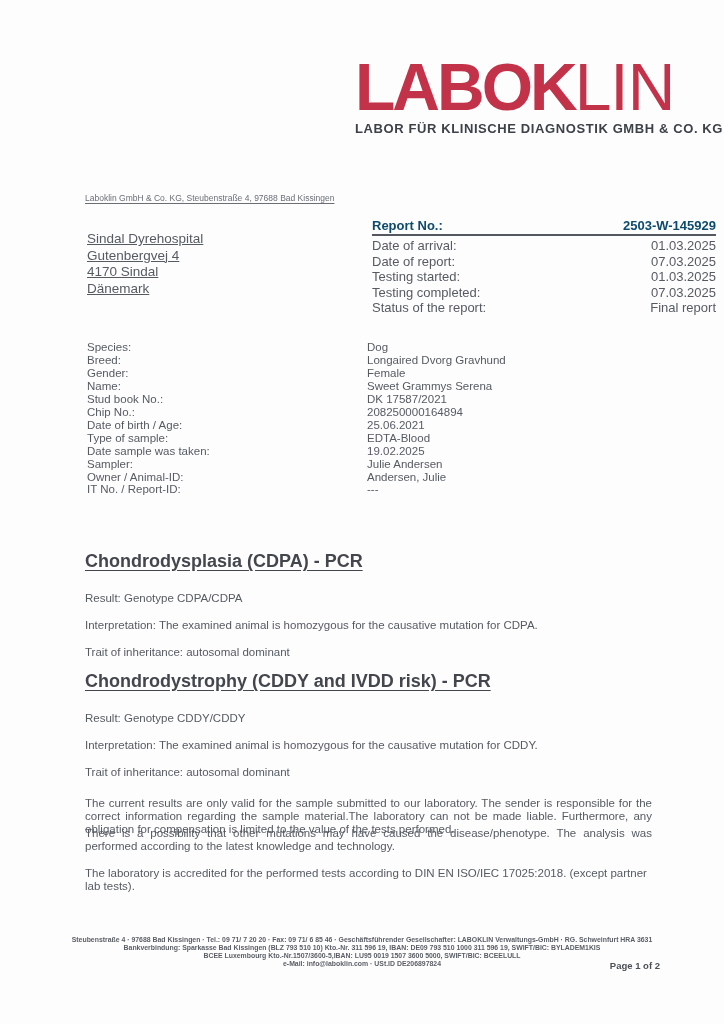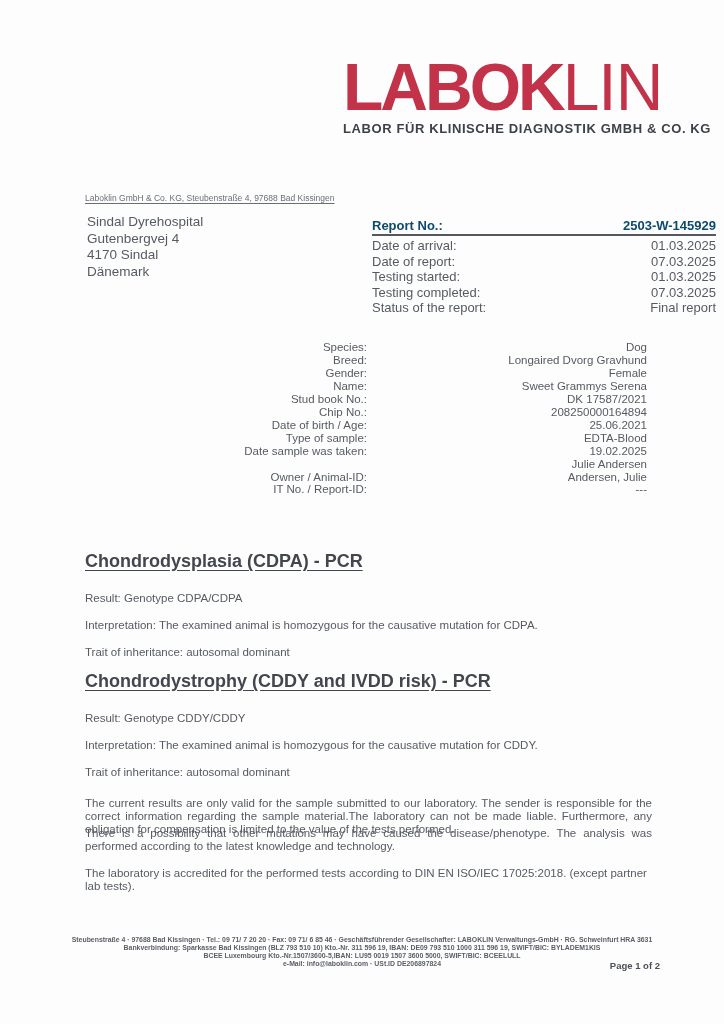--- a/index.html
+++ b/index.html
@@ -7,45 +7,45 @@
     position:relative;
     width:724px;height:1024px;
     margin:0 auto;
     background:#fdfdfe;
     font-family:"Liberation Sans","DejaVu Sans",sans-serif;
     color:#585d64;
     overflow:hidden;
     box-shadow:0 0 6px rgba(0,0,0,.15);
   }
   
-  .logo-block{position:absolute;top:56px;left:343px;right:8px;}
+  .logo-block{position:absolute;top:56px;left:355px;right:8px;}
   .brand{white-space:nowrap;color:#c23349;line-height:62px;height:62px;}
   .brand-bold{font-size:66px;font-weight:800;letter-spacing:-3px;}
   .brand-light{font-size:66px;font-weight:400;letter-spacing:-1px;}
   .brand-sub{margin-top:3px;font-size:13px;font-weight:bold;color:#3d4248;letter-spacing:.6px;white-space:nowrap;}
   
   .sender-line{
     position:absolute;top:193px;left:85px;
     font-size:8.5px;color:#6a6e75;
     text-decoration:underline;text-underline-offset:2px;white-space:nowrap;
   }
   
-  .recipient{position:absolute;top:214px;left:87px;font-size:13.5px;line-height:16.6px;color:#565b62;}
+  .recipient{position:absolute;top:231px;left:87px;font-size:13.5px;line-height:16.6px;color:#565b62;text-decoration:underline;}
   
   .report-info{position:absolute;top:218px;left:372px;width:344px;font-size:13px;}
   .ri-header{
     display:flex;justify-content:space-between;
     font-weight:bold;color:#0c4a6e;
     border-bottom:2px solid #55585e;
     padding-bottom:1px;margin-bottom:2px;line-height:15px;
   }
   .ri-row{display:flex;justify-content:space-between;line-height:15.6px;color:#565b62;}
   
   .sample-info{position:absolute;top:341px;left:87px;width:560px;font-size:11.5px;line-height:12.95px;color:#565b62;}
-  .s-row{display:flex;text-align:right;}
+  .s-row{display:flex;}
   .s-label{width:280px;flex:0 0 280px;}
   .s-value{flex:1;}
   
   .test{position:absolute;left:85px;width:567px;font-size:11.5px;line-height:13.4px;color:#565b62;}
   .test-1{top:528px;}
   .test-2{top:648px;}
   .test-heading{
     font-size:18px;font-weight:bold;color:#43474d;line-height:14px;
     text-decoration:underline;text-underline-offset:3px;margin-top:26px;
   }
@@ -139,20 +139,21 @@
     </div>
     <div class="s-row">
       <span class="s-label">Type of sample:</span>
       <span class="s-value">EDTA-Blood</span>
     </div>
     <div class="s-row">
       <span class="s-label">Date sample was taken:</span>
       <span class="s-value">19.02.2025</span>
     </div>
     <div class="s-row">
+      <span class="s-label">Sampler:</span>
       <span class="s-value">Julie Andersen</span>
     </div>
     <div class="s-row">
       <span class="s-label">Owner / Animal-ID:</span>
       <span class="s-value">Andersen, Julie</span>
     </div>
     <div class="s-row">
       <span class="s-label">IT No. / Report-ID:</span>
       <span class="s-value">---</span>
     </div>

